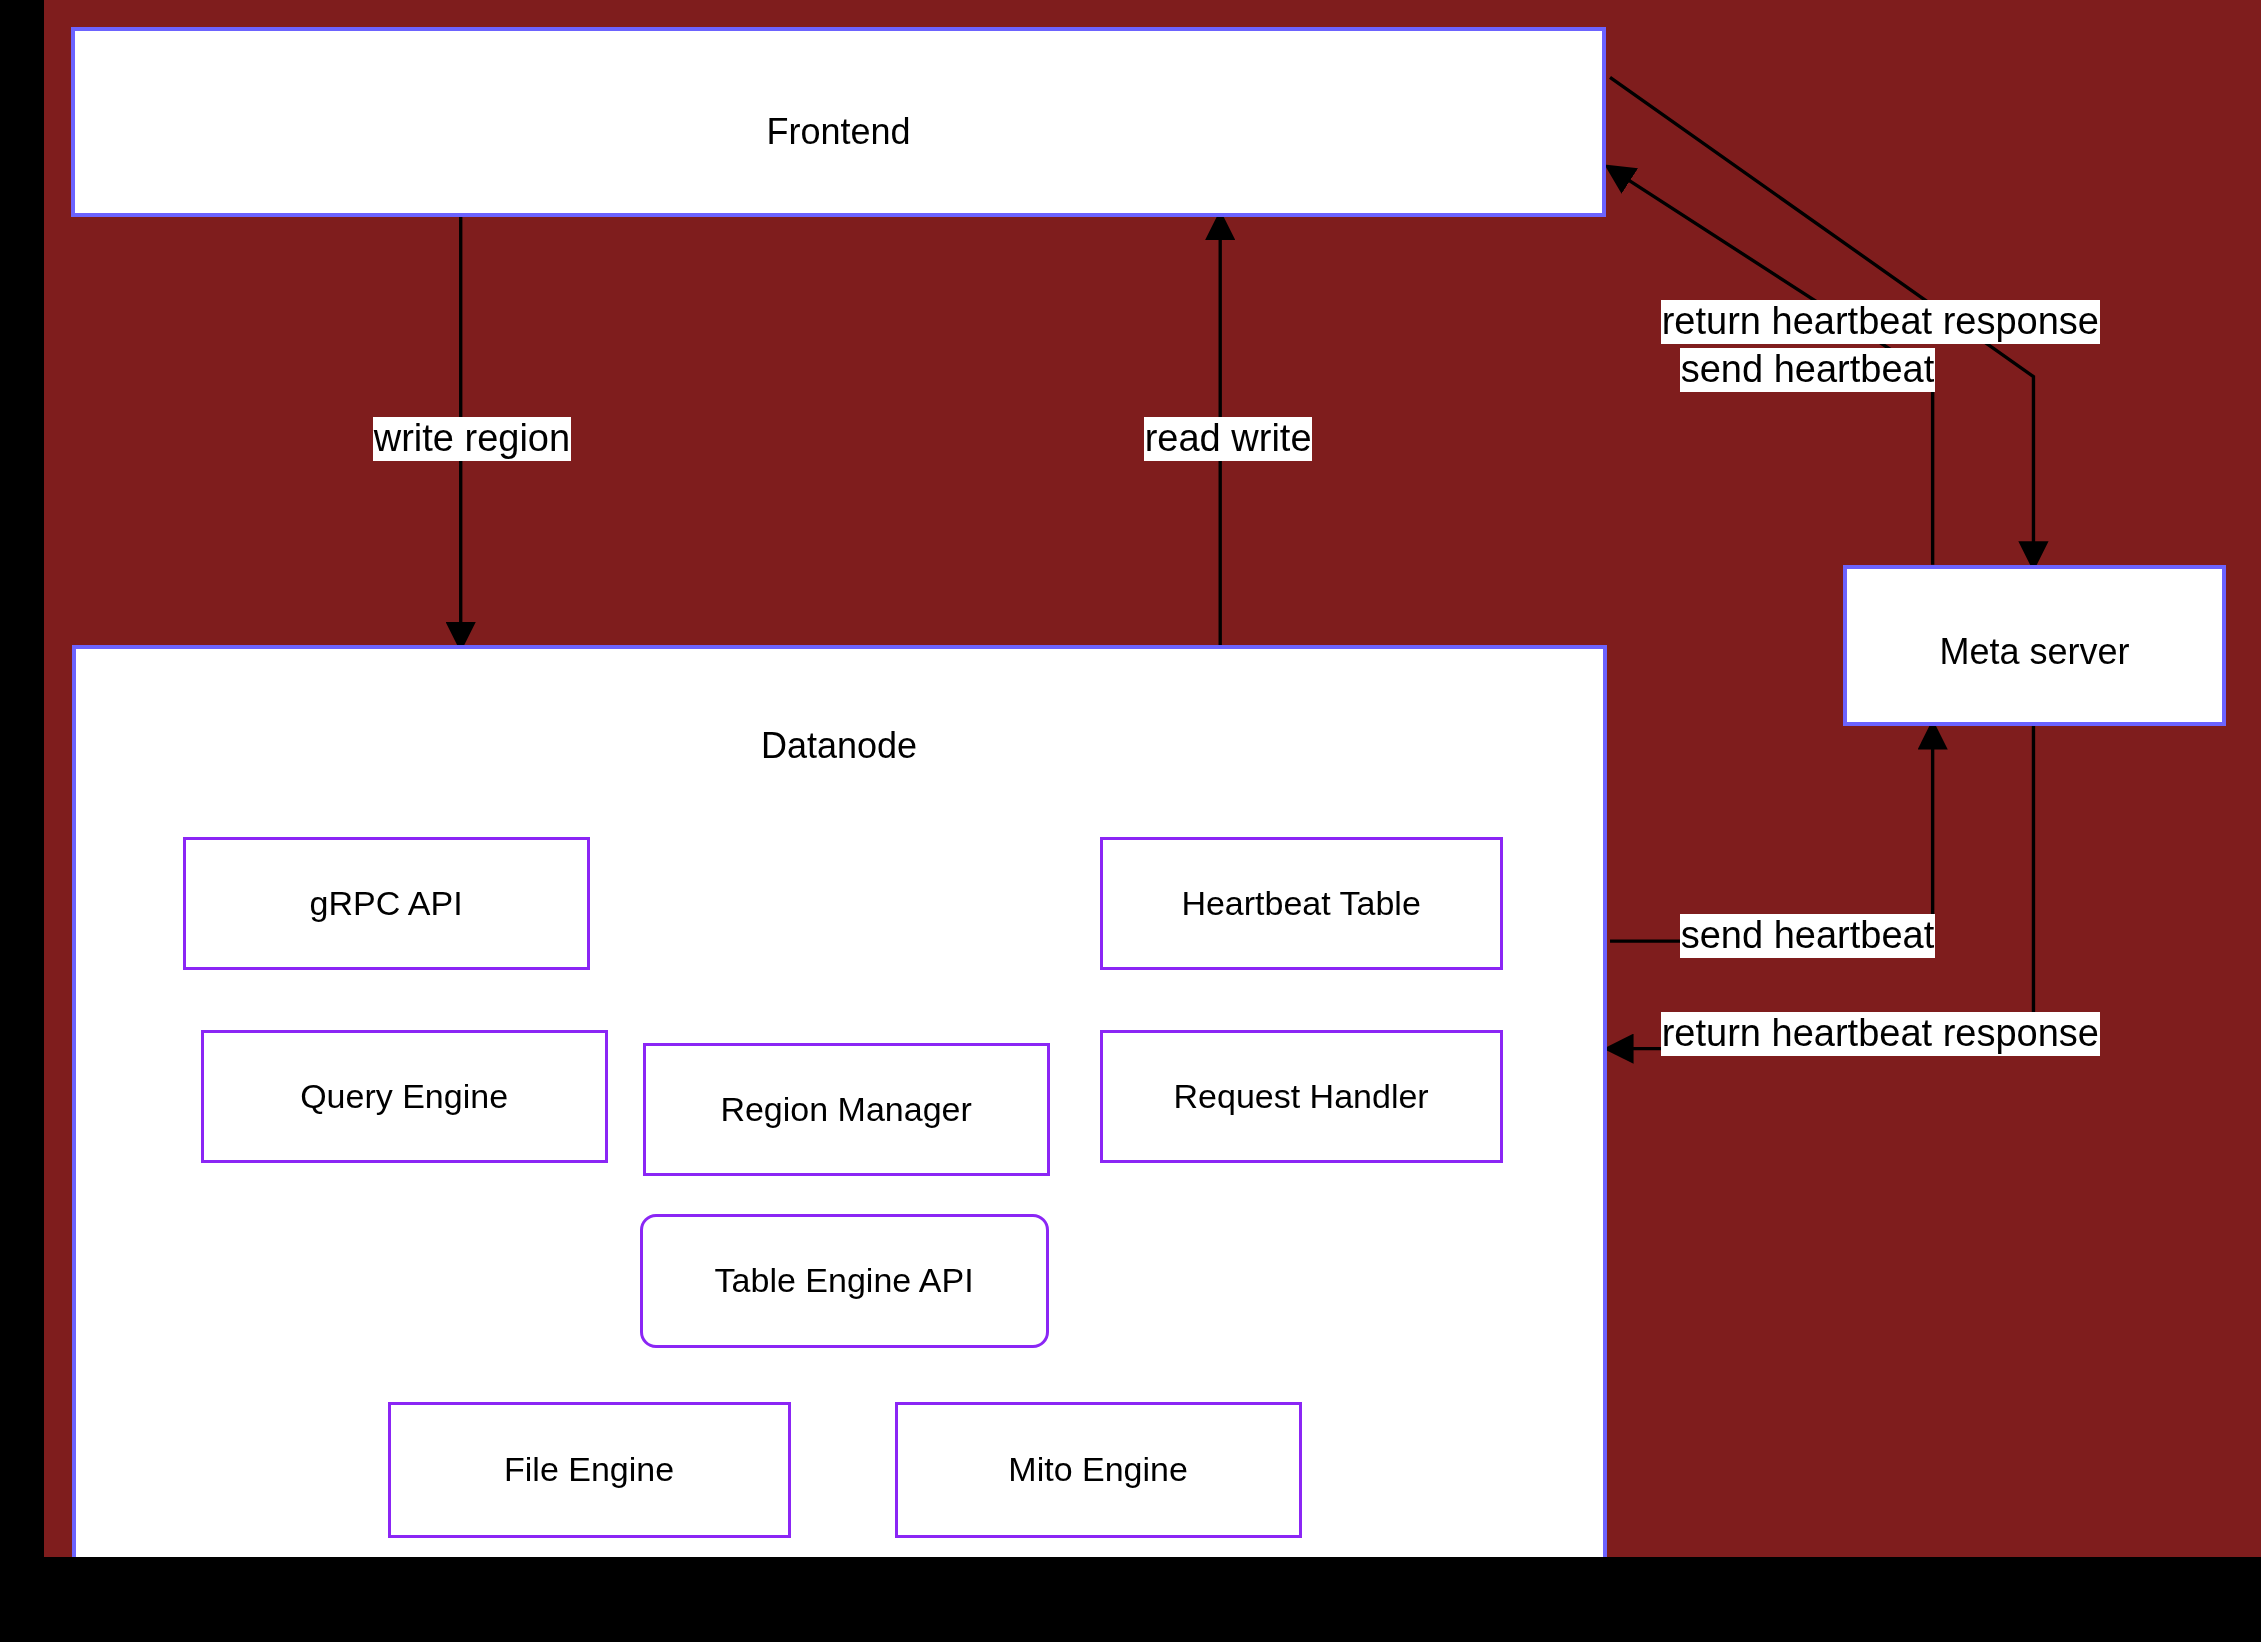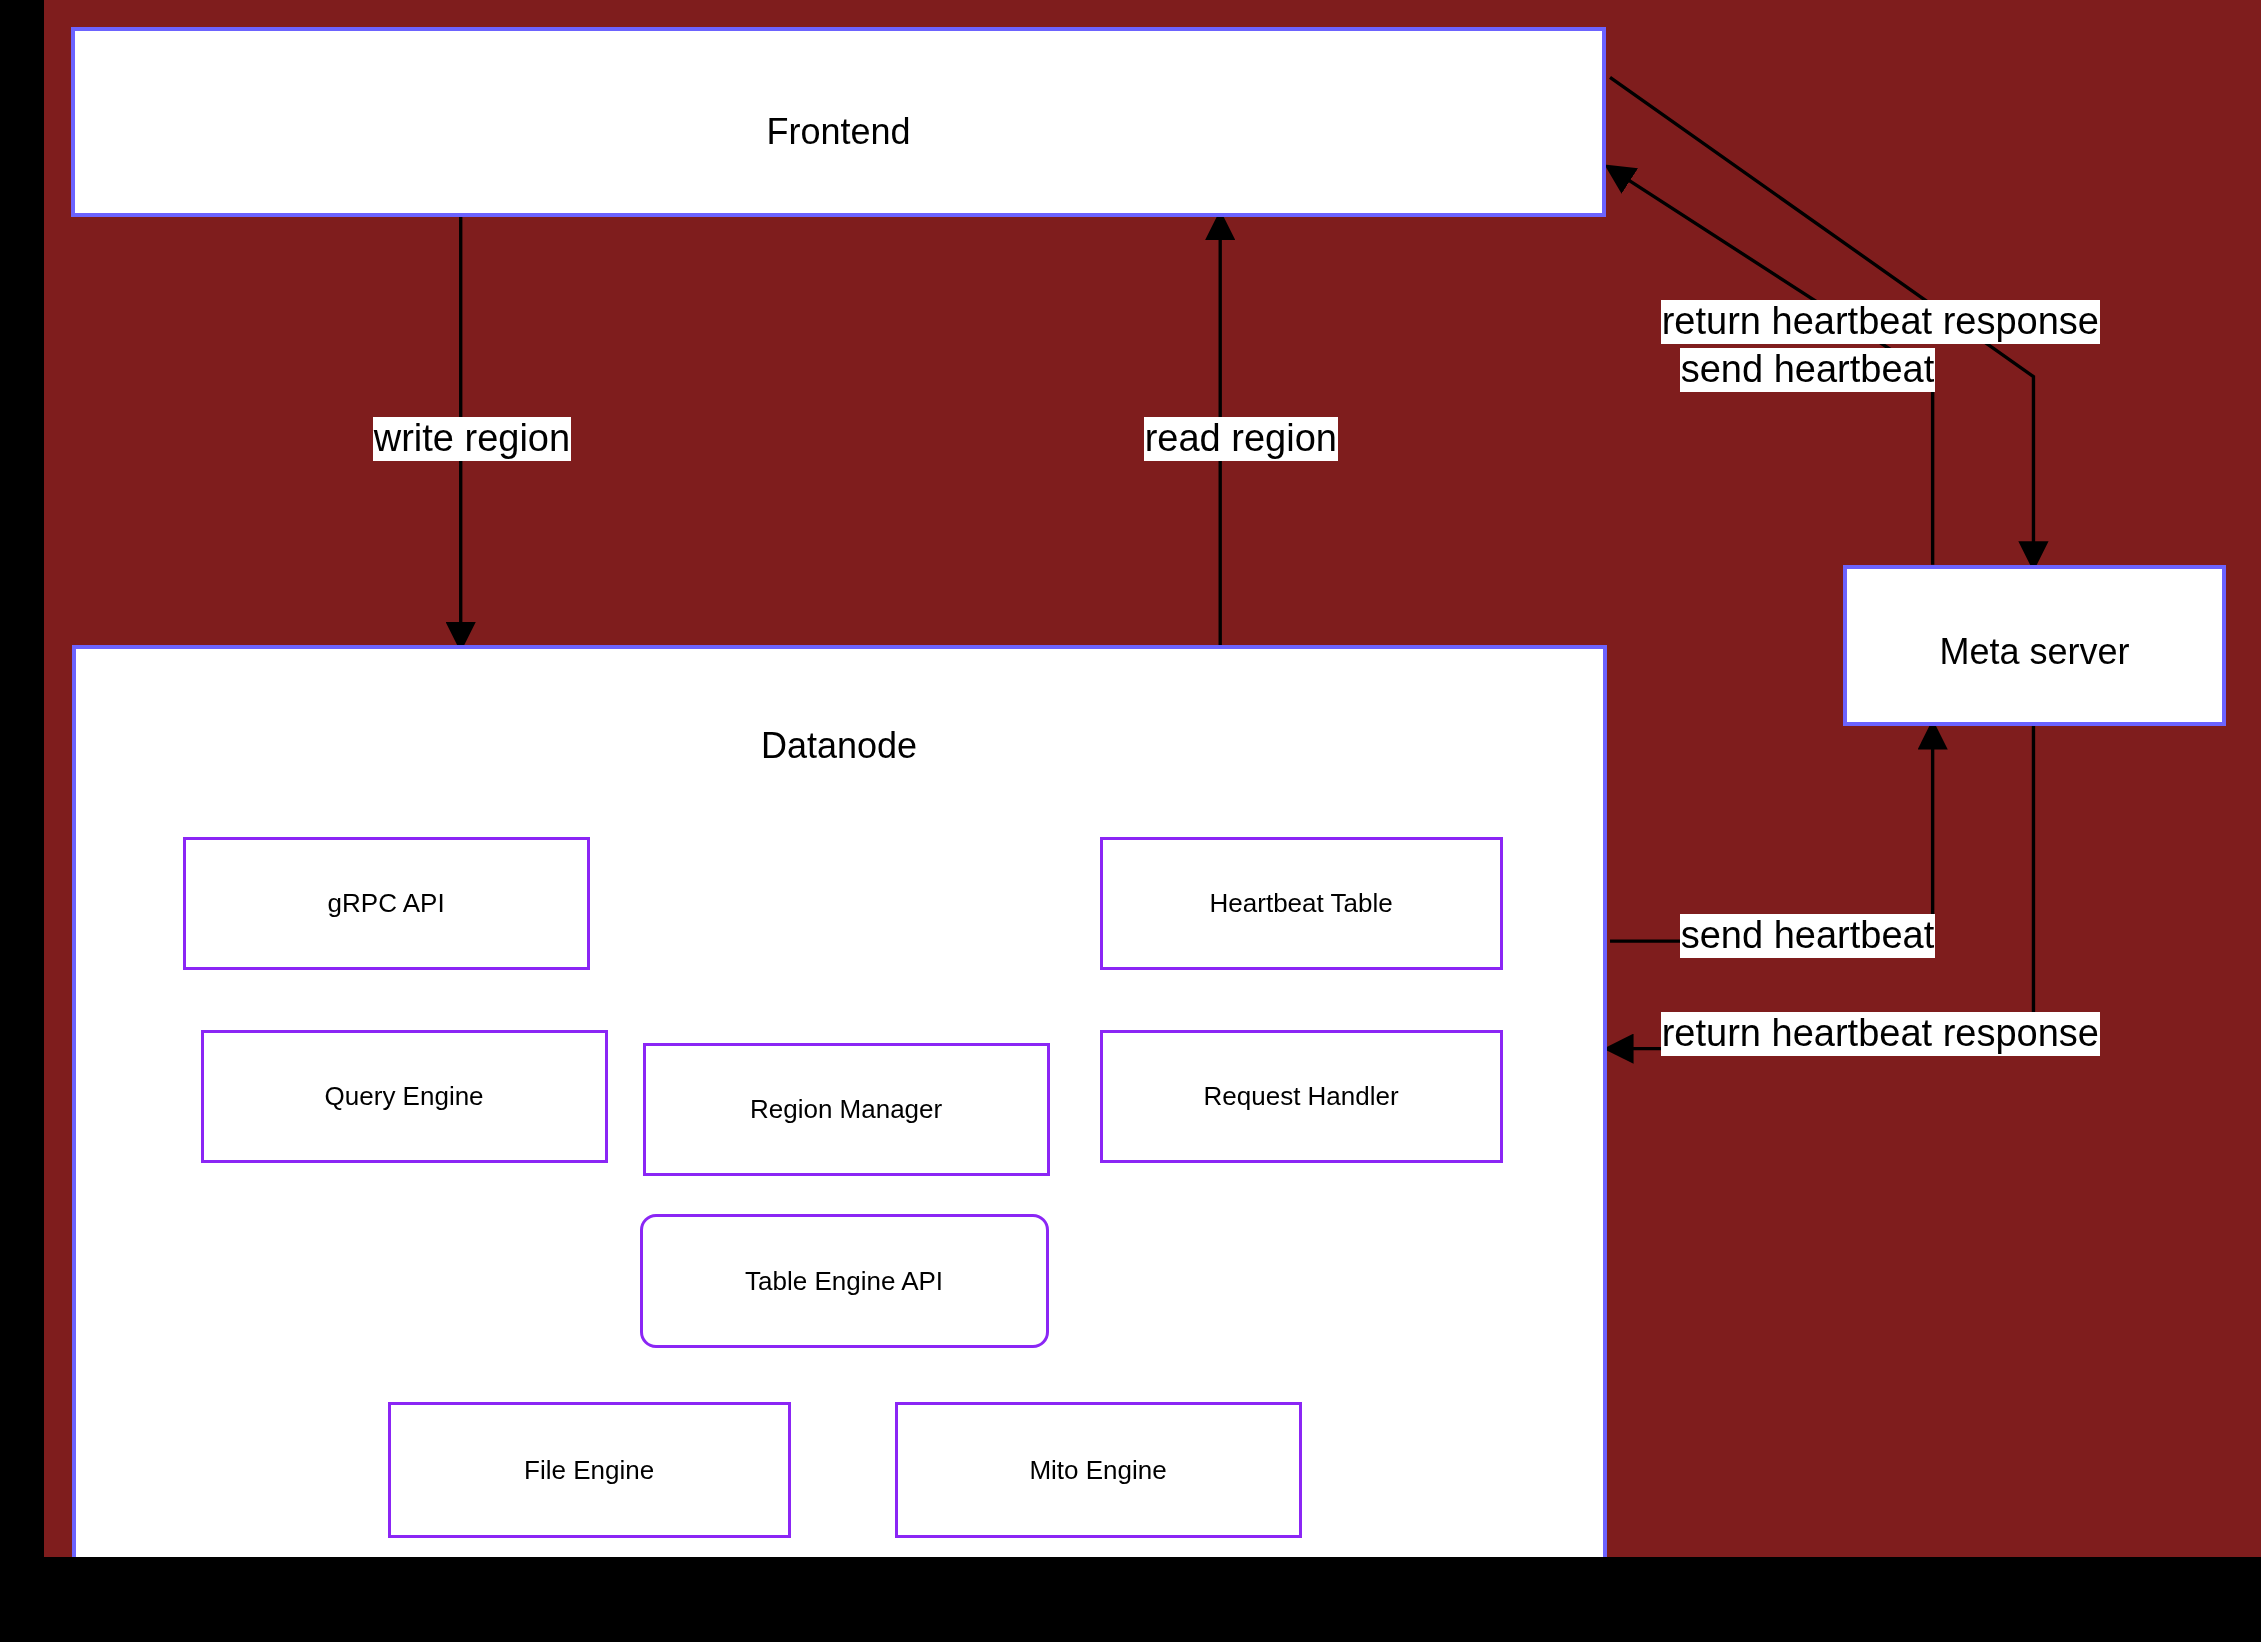--- a/index.html
+++ b/index.html
@@ -40,21 +40,21 @@
     position: absolute;
     background: #ffffff;
     border: 3.4px solid #8B26F5;
     box-sizing: border-box;
     display: flex;
     align-items: center;
     justify-content: center;
   }
   .component-label {
     color: #000000;
-    font-size: 26px;
+    font-size: 34px;
     line-height: 1.1;
     white-space: nowrap;
     text-align: center;
   }
 
   
   .edge-label {
     position: absolute;
     background: #ffffff;
     color: #000000;
@@ -144,21 +144,21 @@
     </div>
 
     <div class="component-box" style="left:819px; top:753px; width:407px; height:136px;">
       <span class="component-label">Mito Engine</span>
     </div>
 
   </div>
 
   <div class="edge-label" style="left:329px; top:417px;">write region</div>
 
-  <div class="edge-label" style="left:1100px; top:417px;">read region</div>
+  <div class="edge-label" style="left:1100px; top:417px;">read write</div>
 
   <div class="edge-label" style="left:1617px; top:300px;">return heartbeat response</div>
 
   <div class="edge-label" style="left:1636px; top:348px;">send heartbeat</div>
 
   <div class="edge-label" style="left:1636px; top:914px;">send heartbeat</div>
 
   <div class="edge-label" style="left:1617px; top:1012px;">return heartbeat response</div>
 
 </div>

